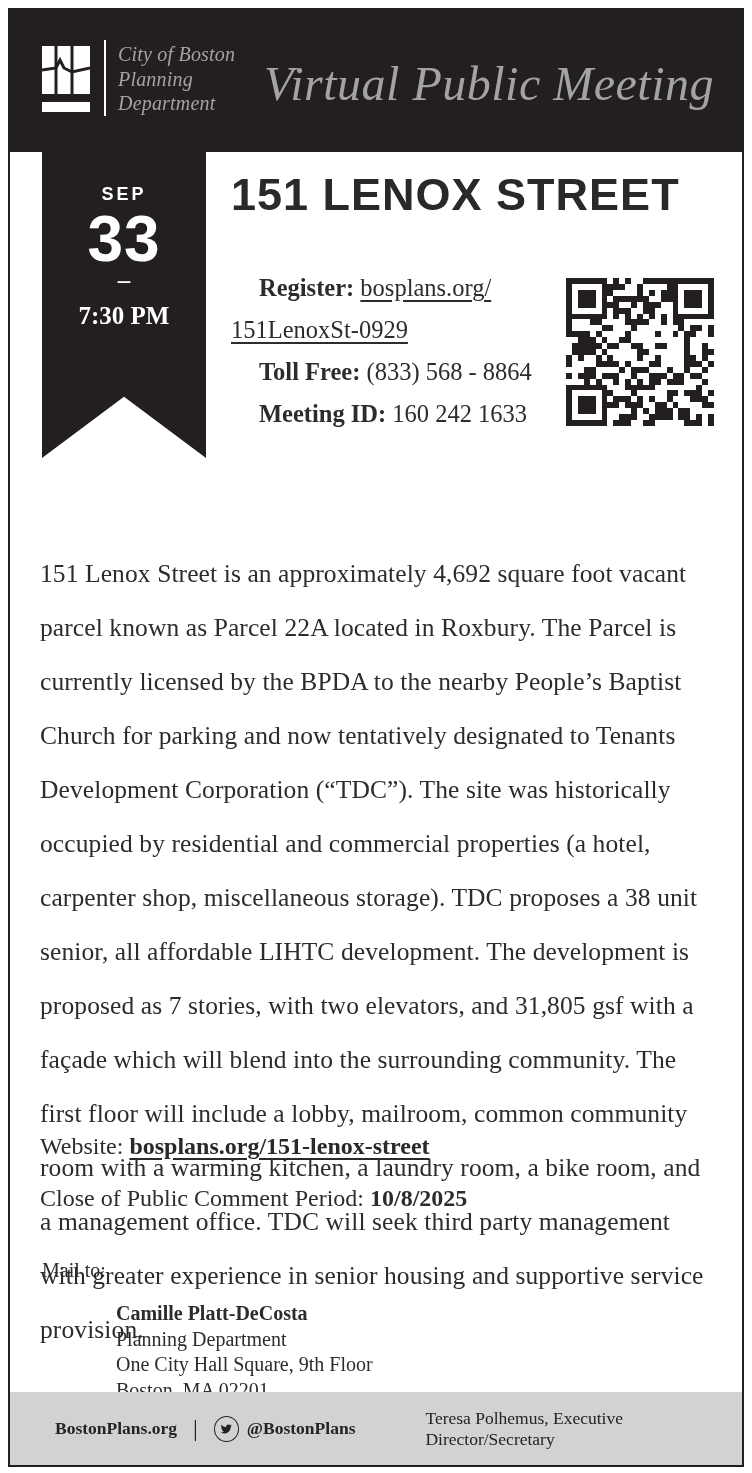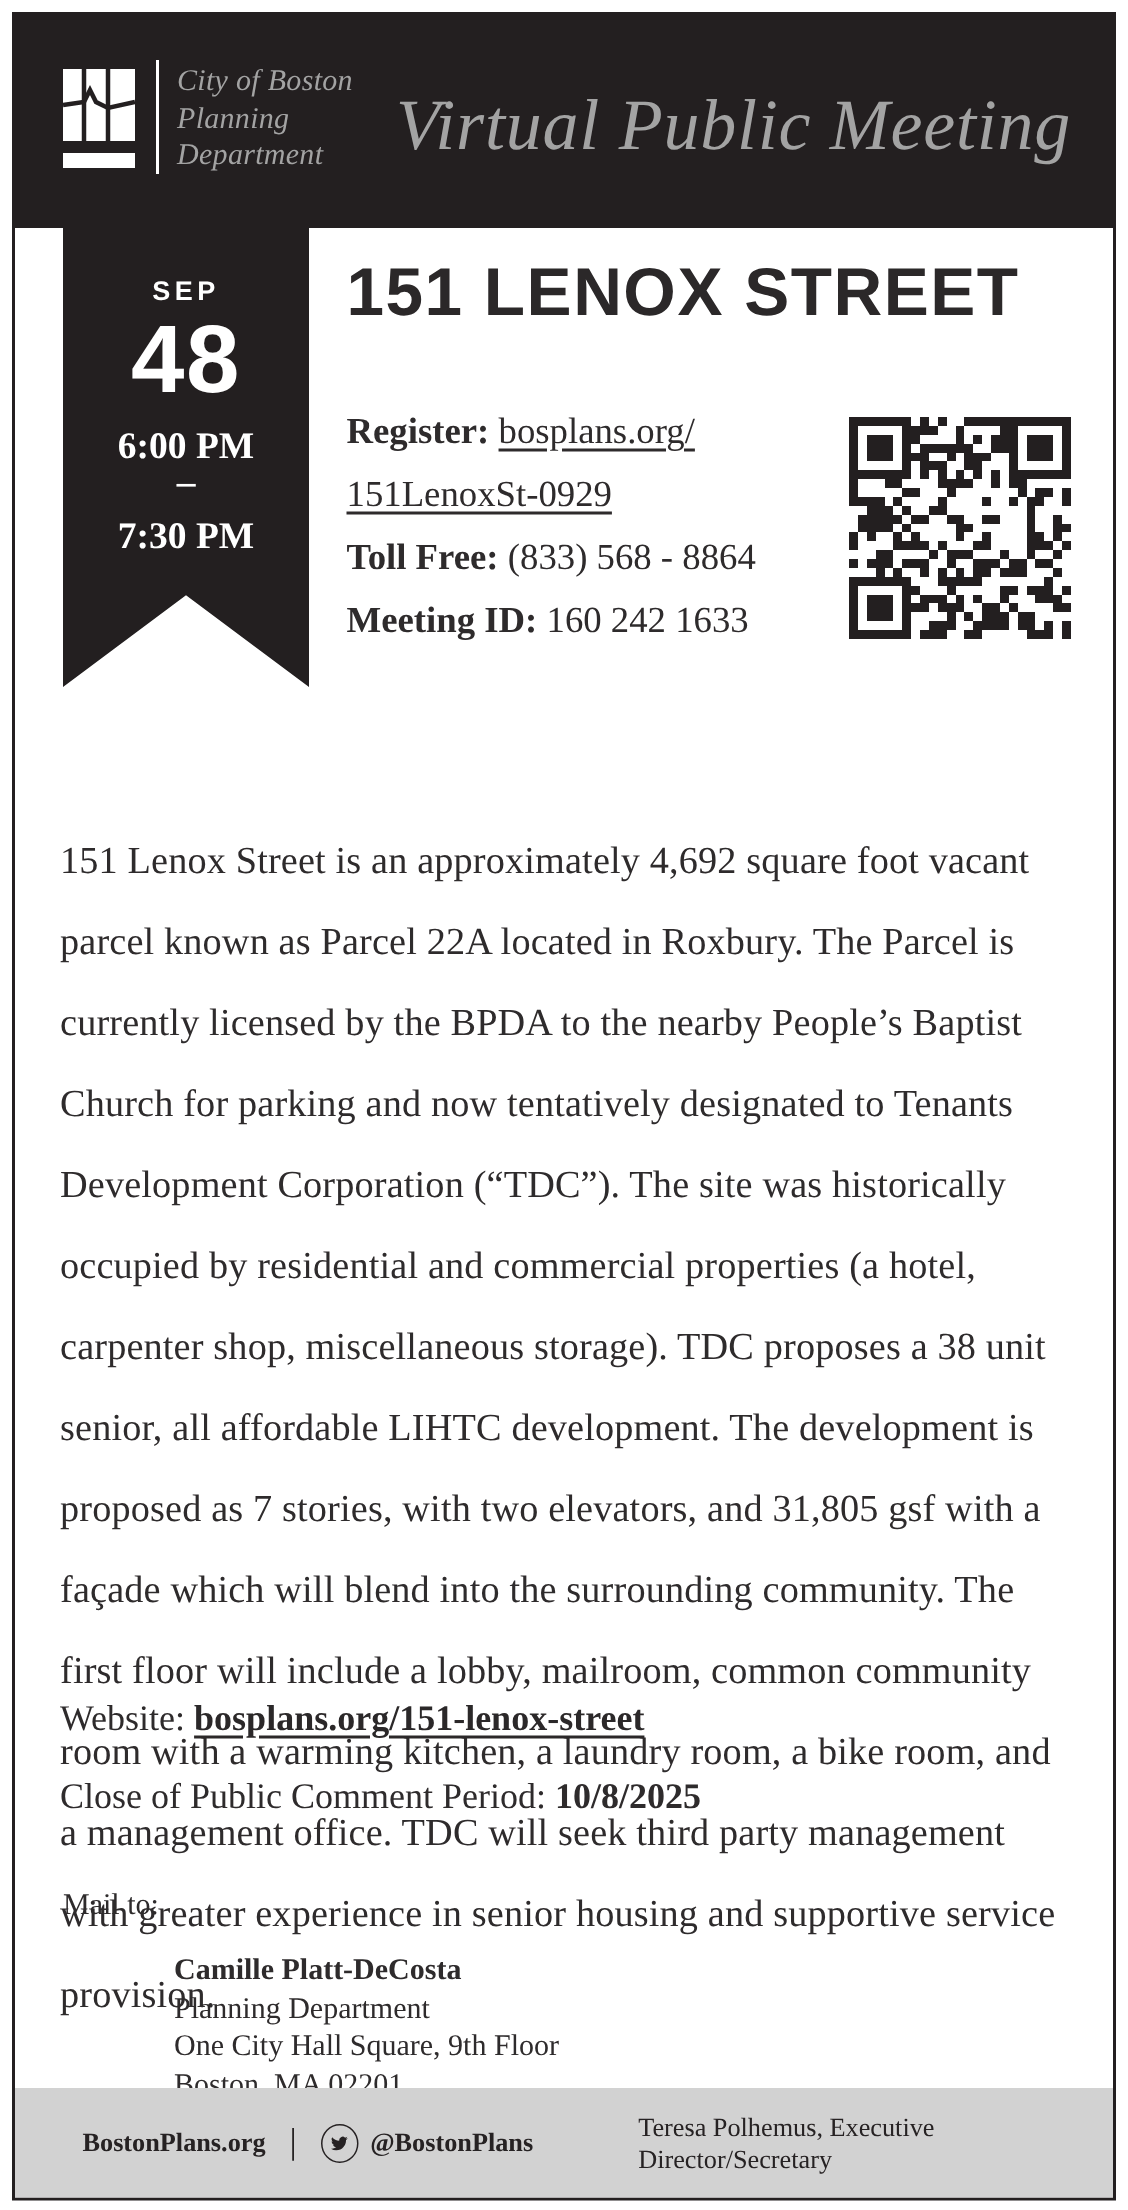--- a/index.html
+++ b/index.html
@@ -51,21 +51,21 @@
   
   .event-title {
     position:absolute; left:231px; top:169px;
     font-family:"Liberation Sans", sans-serif; font-weight:bold;
     font-size:45px; letter-spacing:1px; color:#2b2829; white-space:nowrap;
   }
   .register-block {
     position:absolute; left:231px; top:267px; width:340px;
     font-size:24.5px; line-height:42px;
   }
-  .register-block .b { font-weight:bold; }
+  .register-block .b { font-weight:bold;margin-left:28px; }
   .register-block a { color:#2e2b2c; text-decoration:underline; text-underline-offset:4px; cursor:pointer; }
   .qr {
     position:absolute; left:566px; top:278px; width:148px; height:148px;
   }
   .qr svg { display:block; width:148px; height:148px; }
 
   
   .proponent { position:absolute; left:40px; top:503px; width:680px; white-space:nowrap; }
   .proponent .label {
     font-family:"Liberation Sans", sans-serif; font-weight:bold;
@@ -133,22 +133,21 @@
     <div class="org">
       <div>City of Boston</div>
       <div>Planning</div>
       <div>Department</div>
     </div>
     <div class="meeting-type">Virtual Public Meeting</div>
   </div>
 
   <div class="ribbon">
     <div class="month">SEP</div>
-    <div class="day">48</div>
-    <div class="time">6:00 PM</div>
+    <div class="day">33</div>
     <div class="time-sep">–</div>
     <div class="time">7:30 PM</div>
   </div>
 
   <h1 class="event-title">151 LENOX STREET</h1>
 
   <div class="register-block">
     <p><span class="b">Register:</span> <a><span>bosplans.org/</span><br><span>151LenoxSt-0929</span></a></p>
     <p><span class="b">Toll Free:</span> <span>(833) 568 - 8864</span></p>
     <p><span class="b">Meeting ID:</span> <span>160 242 1633</span></p>

